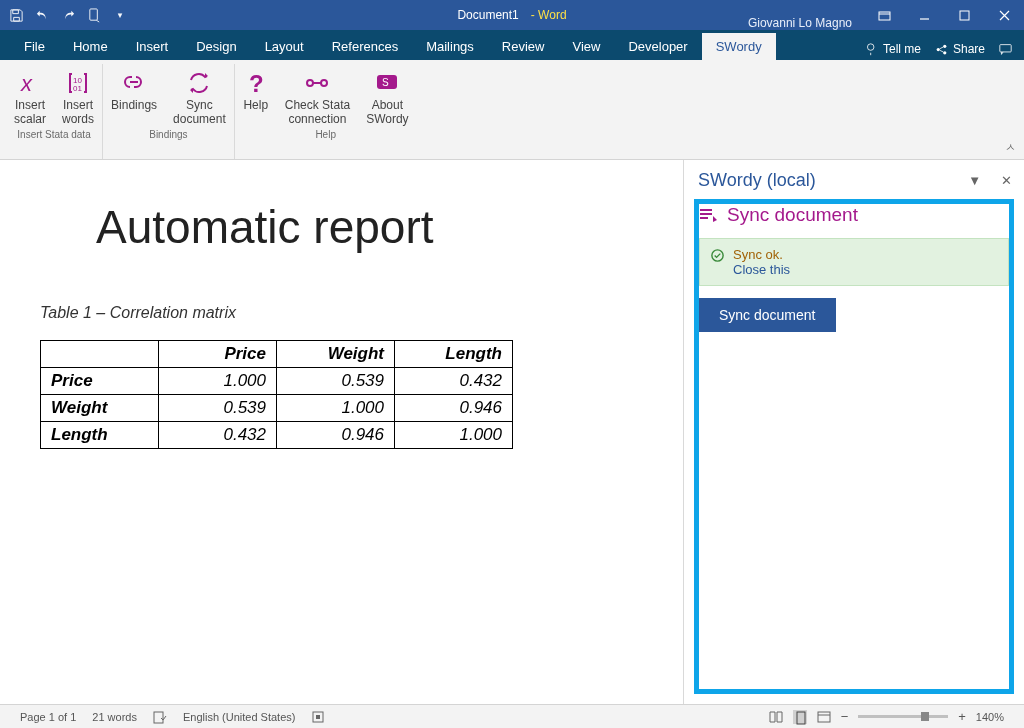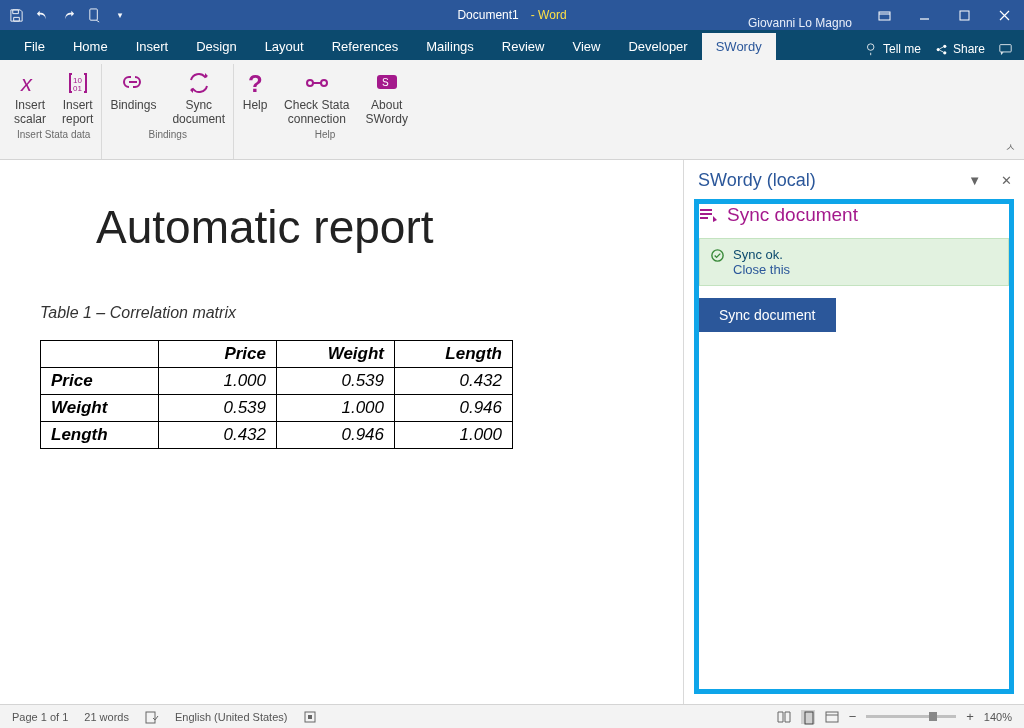--- a/index.html
+++ b/index.html
@@ -41,24 +41,24 @@
   .corr-table th.empty{min-width:118px;}
   .sidepane{width:340px;background:#fff;display:flex;flex-direction:column;}
   .sp-head{display:flex;align-items:center;padding:10px 12px 8px 14px;color:#2b579a;font-size:18px;}
   .sp-head .sp-right{margin-left:auto;display:flex;gap:20px;color:#666;}
   .sp-head .sp-right span{cursor:pointer;font-size:13px;}
   .sp-body{border:5px solid #0ea5e9;margin:0 10px 10px 10px;flex:1;padding:0;}
   .sp-h2{color:#a4198c;font-size:19px;display:flex;align-items:center;gap:8px;margin-bottom:12px;}
   .sp-h2 svg{width:20px;height:16px;fill:#a4198c;}
   .alert{background:#e2f2e0;border:1px solid #c4e3c0;padding:8px 10px;font-size:13px;display:flex;gap:8px;align-items:flex-start;margin-bottom:12px;}
   .alert svg{width:15px;height:15px;stroke:#3a8a3a;fill:none;stroke-width:1.5;flex-shrink:0;margin-top:1px;}
-  .alert .msg{color:#0c4a6e;}
+  .alert .msg{color:#a16207;}
   .alert a{color:#2b579a;text-decoration:none;cursor:pointer;}
   .sync-btn{background:#2b579a;color:#fff;border:none;font-size:14px;padding:9px 20px;cursor:pointer;}
-  .statusbar{height:24px;background:#f3f3f3;border-top:1px solid #d4d4d4;display:flex;align-items:center;font-size:11px;color:#555;padding:0 12px;gap:16px;}
+  .statusbar{height:24px;background:#f3f3f3;border-top:1px solid #d4d4d4;display:flex;align-items:center;font-size:11px;color:#555;padding:0 20px;gap:16px;}
   .statusbar .sb-right{margin-left:auto;display:flex;align-items:center;gap:10px;}
   .sb-icon{width:14px;height:14px;cursor:pointer;}
   .sb-icon svg{width:14px;height:14px;fill:#666;}
   .zoom-slider{width:90px;height:3px;background:#c0c0c0;position:relative;}
   .zoom-slider::before{content:"";position:absolute;left:70%;top:-3px;width:8px;height:9px;background:#888;}
   .zoom-ctrl{cursor:pointer;font-size:13px;color:#555;}
 </style>
 </head>
 <body>
 
@@ -169,21 +169,21 @@
       </div>
       <div class="rb-btn">
         <div class="ic">
             <svg viewBox="0 0 26 26">
               <path d="M5 4v18M21 4v18M4 4h3M4 22h3M22 4h-3M22 22h-3" stroke="#a4198c" stroke-width="2" fill="none"></path>
               <text x="8" y="13" font-size="8" fill="#a4198c">10</text>
               <text x="8" y="21" font-size="8" fill="#a4198c">01</text>
             </svg>
           </div>
         <span>Insert</span>
-          <span>report</span>
+          <span>words</span>
       </div>
     </div>
     <div class="rb-label">Insert Stata data</div>
   </div>
   <div class="rb-group">
     <div class="rb-buttons">
       <div class="rb-btn">
         <div class="ic">
             <svg viewBox="0 0 26 26">
               <path d="M9 17a5 5 0 010-10h2m4 0a5 5 0 010 10h-2M9 12h8" stroke="#a4198c" stroke-width="2" fill="none"></path>

